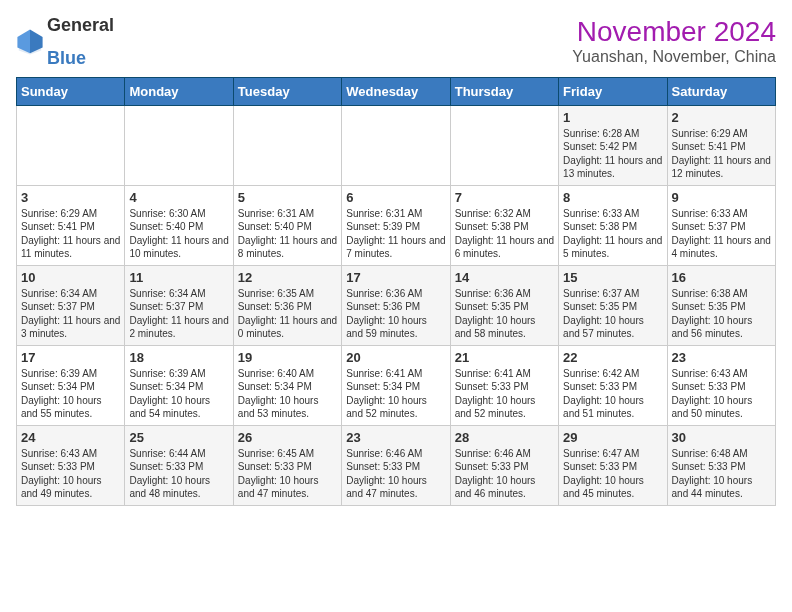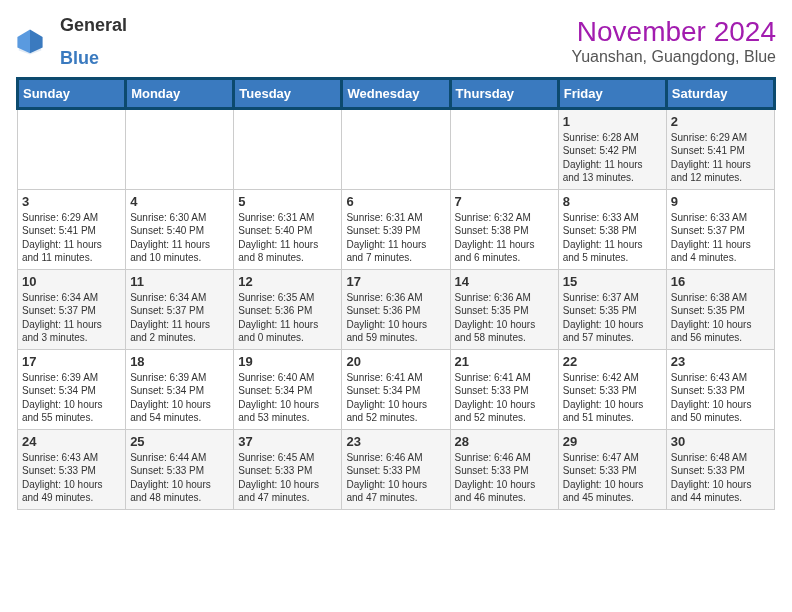--- a/index.html
+++ b/index.html
@@ -12,21 +12,21 @@
     }
     .header-area {
       display: flex;
       align-items: flex-start;
       justify-content: space-between;
       margin-bottom: 8px;
     }
     .logo {
       display: flex;
       align-items: center;
-      gap: 16px;
+      gap: 3px;
     }
     .logo-text {
       font-size: 18px;
       font-weight: bold;
       line-height: 1.1;
     }
     .logo-general { color: #333; }
     .logo-blue { color: #3a7abf; margin-top: 13px; }
     .logo-icon {
       width: 28px;
@@ -49,21 +49,21 @@
       border-collapse: collapse;
       font-size: 11px;
     }
     thead tr th {
       background-color: #3a7abf;
       color: #fff;
       padding: 6px 4px;
       text-align: left;
       font-size: 13px;
       font-weight: bold;
-      border: 3px solid #0c4a6e;
+      border: 1px solid #0c4a6e;
     }
     tbody tr td {
       vertical-align: top;
       border: 1px solid #ccc;
       padding: 4px 4px;
       min-height: 70px;
       height: 80px;
       width: calc(100% / 7);
       color: #333;
       background: #fff;
@@ -99,21 +99,21 @@
       <polygon points="20,2 38,13 38,28 20,36" fill="#3a7abf"></polygon>
       <polygon points="20,2 2,13 2,28 20,36" fill="#5a9adf"></polygon>
     </svg>
     <div class="logo-text">
       <div class="logo-general">General</div>
       <div class="logo-blue">Blue</div>
     </div>
   </div>
   <div class="title-area">
     <div class="month-title">November 2024</div>
-    <div class="location">Yuanshan, Guangdong, Blue</div>
+    <div class="location">Yuanshan, November, China</div>
   </div>
 </div>
 
 <table>
   <thead>
     <tr>
       <th>Sunday</th>
       <th>Monday</th>
       <th>Tuesday</th>
       <th>Wednesday</th>
@@ -231,21 +231,21 @@
       <tr>
         <td>
           <span class="day-num">24</span>
           <div class="day-info">Sunrise: 6:43 AM<br>Sunset: 5:33 PM<br>Daylight: 10 hours and 49 minutes.</div>
         </td>
         <td>
           <span class="day-num">25</span>
           <div class="day-info">Sunrise: 6:44 AM<br>Sunset: 5:33 PM<br>Daylight: 10 hours and 48 minutes.</div>
         </td>
         <td>
-          <span class="day-num">37</span>
+          <span class="day-num">26</span>
           <div class="day-info">Sunrise: 6:45 AM<br>Sunset: 5:33 PM<br>Daylight: 10 hours and 47 minutes.</div>
         </td>
         <td>
           <span class="day-num">23</span>
           <div class="day-info">Sunrise: 6:46 AM<br>Sunset: 5:33 PM<br>Daylight: 10 hours and 47 minutes.</div>
         </td>
         <td>
           <span class="day-num">28</span>
           <div class="day-info">Sunrise: 6:46 AM<br>Sunset: 5:33 PM<br>Daylight: 10 hours and 46 minutes.</div>
         </td>

